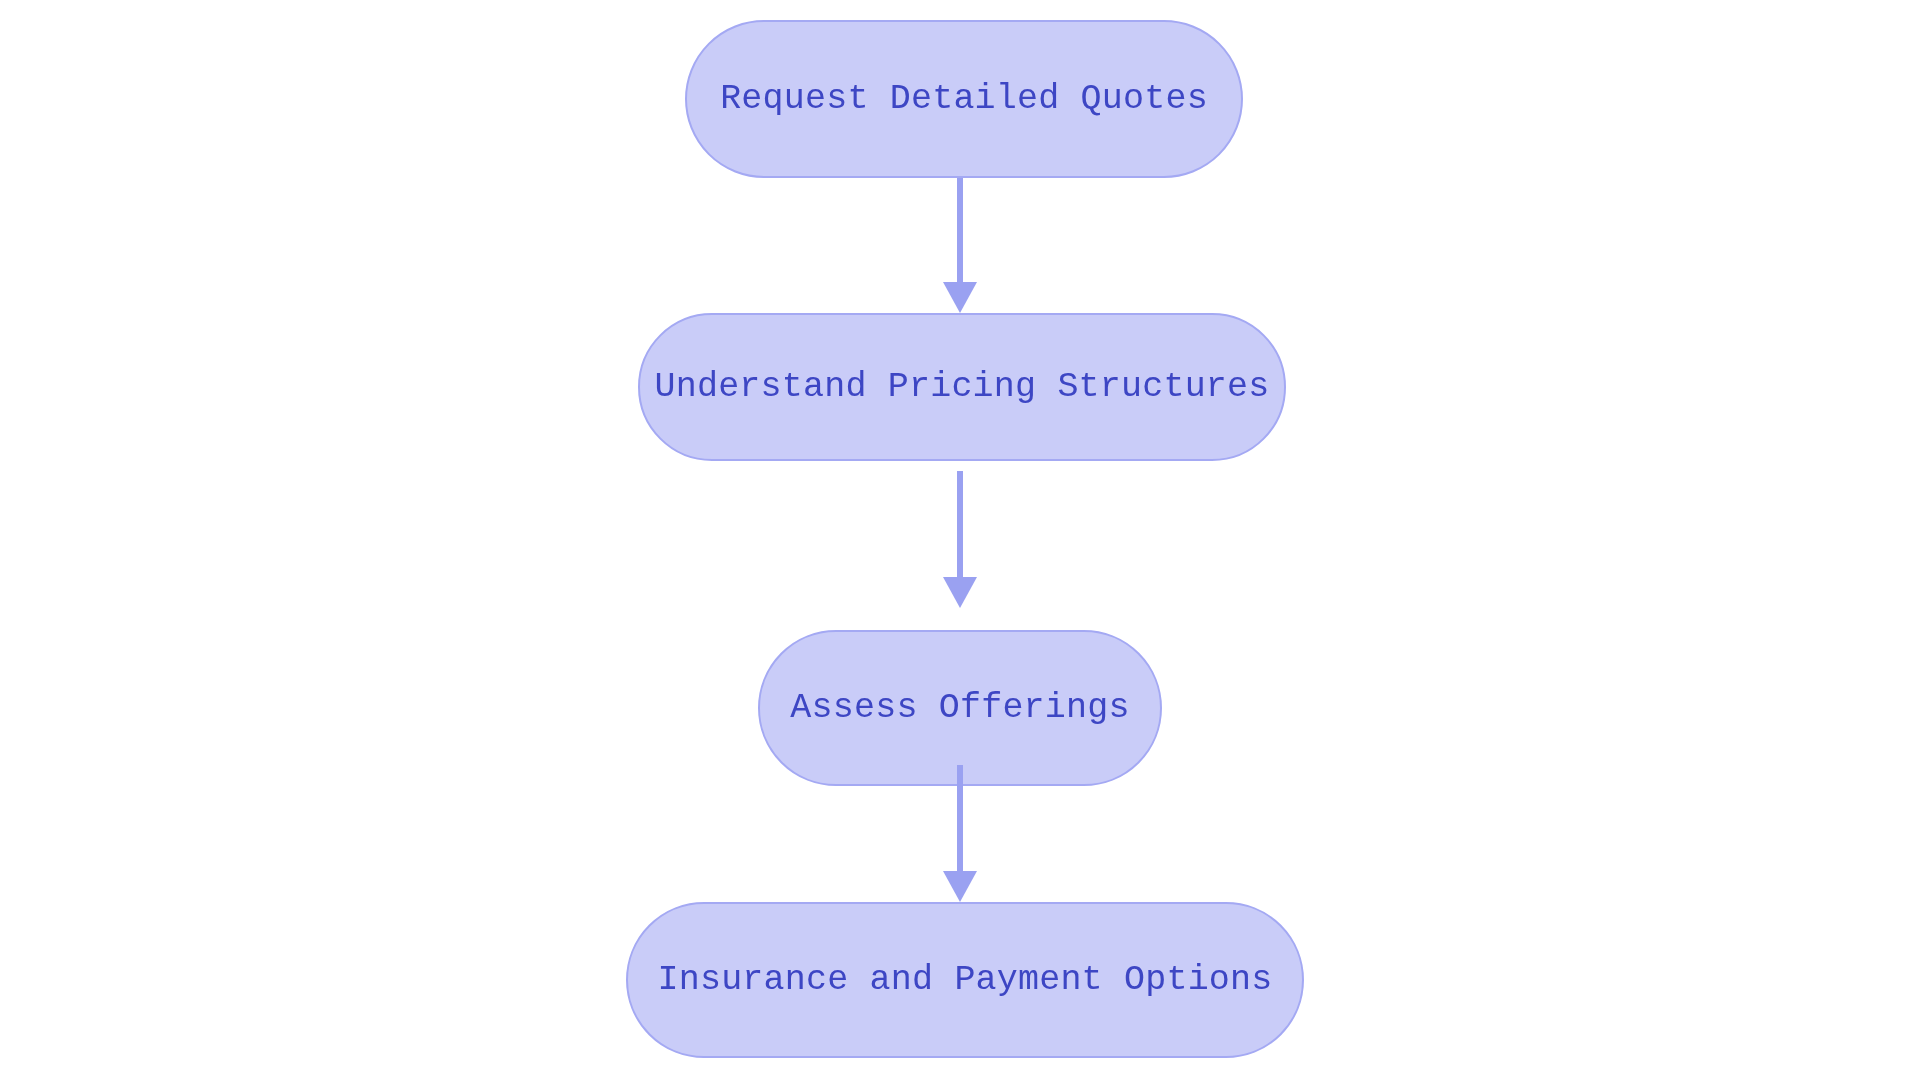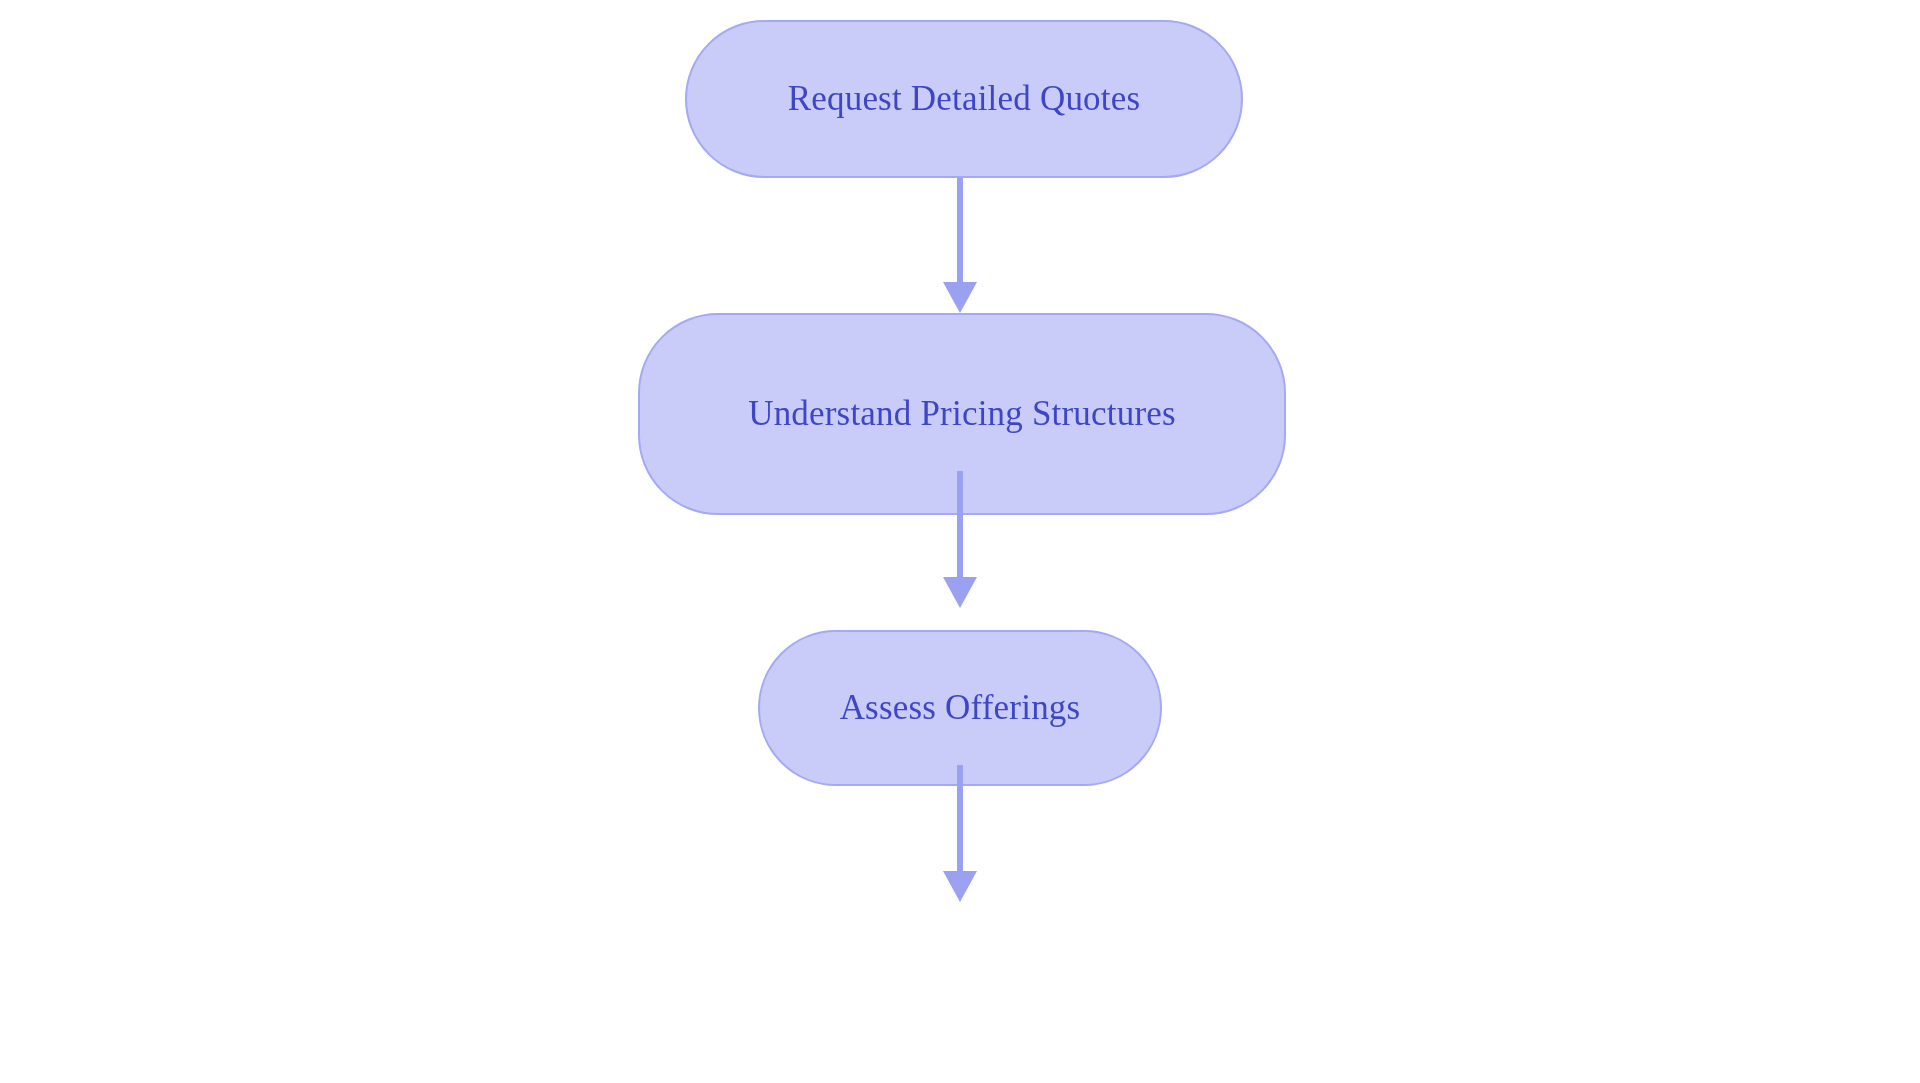--- a/index.html
+++ b/index.html
@@ -6,36 +6,36 @@
     --node-fill:#c9ccf8;
     --node-border:#a4a9f3;
     --node-text:#3d46c4;
     --arrow:#9aa1f1;
     --bg:#ffffff;
   }
   *{margin:0;padding:0;box-sizing:border-box;}
   html,body{width:1920px;height:1083px;background:var(--bg);overflow:hidden;}
   .stage{
     position:relative;width:1920px;height:1083px;background:var(--bg);
-    font-family:Liberation Serif, serif;
+    font-family:Liberation Mono, monospace;
   }
   .flow-node{
     position:absolute;
     background:var(--node-fill);
     border:2px solid var(--node-border);
     border-radius:80px;
     display:flex;align-items:center;justify-content:center;
     color:var(--node-text);
     font-size:35px;
     letter-spacing:0.2px;
     text-align:center;
     white-space:nowrap;
   }
   .n1{left:685px;top:20px;width:558px;height:158px;}
-  .n2{left:638px;top:313px;width:648px;height:202px;}
+  .n2{left:638px;top:313px;width:648px;height:148px;}
   .n3{left:758px;top:630px;width:404px;height:156px;}
   .n4{left:626px;top:902px;width:678px;height:156px;}
 
   .arrow{position:absolute;left:943px;width:34px;}
   .a1{top:178px;height:135px;}
   .a2{top:471px;height:137px;}
   .a3{top:765px;height:137px;}
   .arrow .shaft{
     position:absolute;left:14px;top:0;width:6px;
     height:calc(100% - 29px);
@@ -73,14 +73,17 @@
 
   <div class="flow-node n3">
     <span>Assess Offerings</span>
   </div>
 
   <div class="arrow a3">
     <div class="shaft"></div>
     <div class="head"></div>
   </div>
 
+  <div class="flow-node n4">
+    <span>Insurance and Payment Options</span>
+  </div>
 
 </div>
 
 </body></html>

